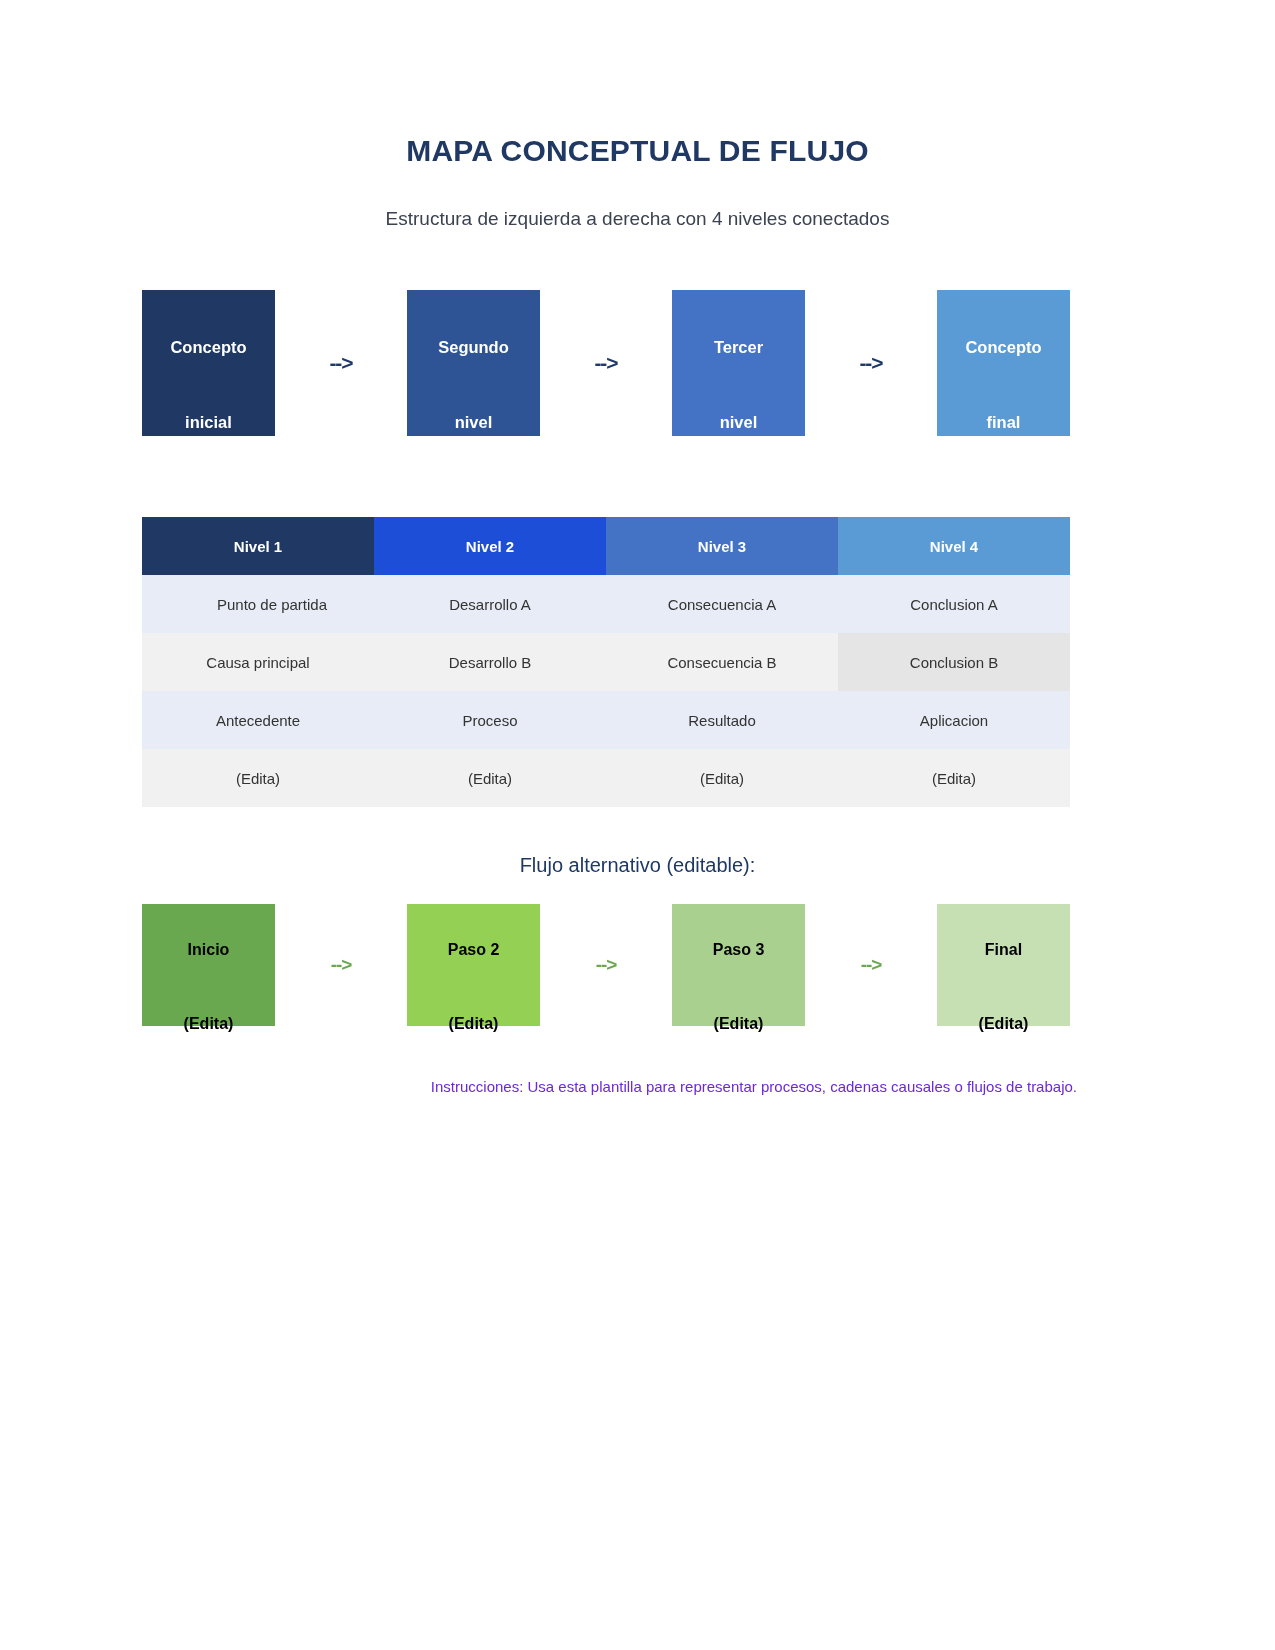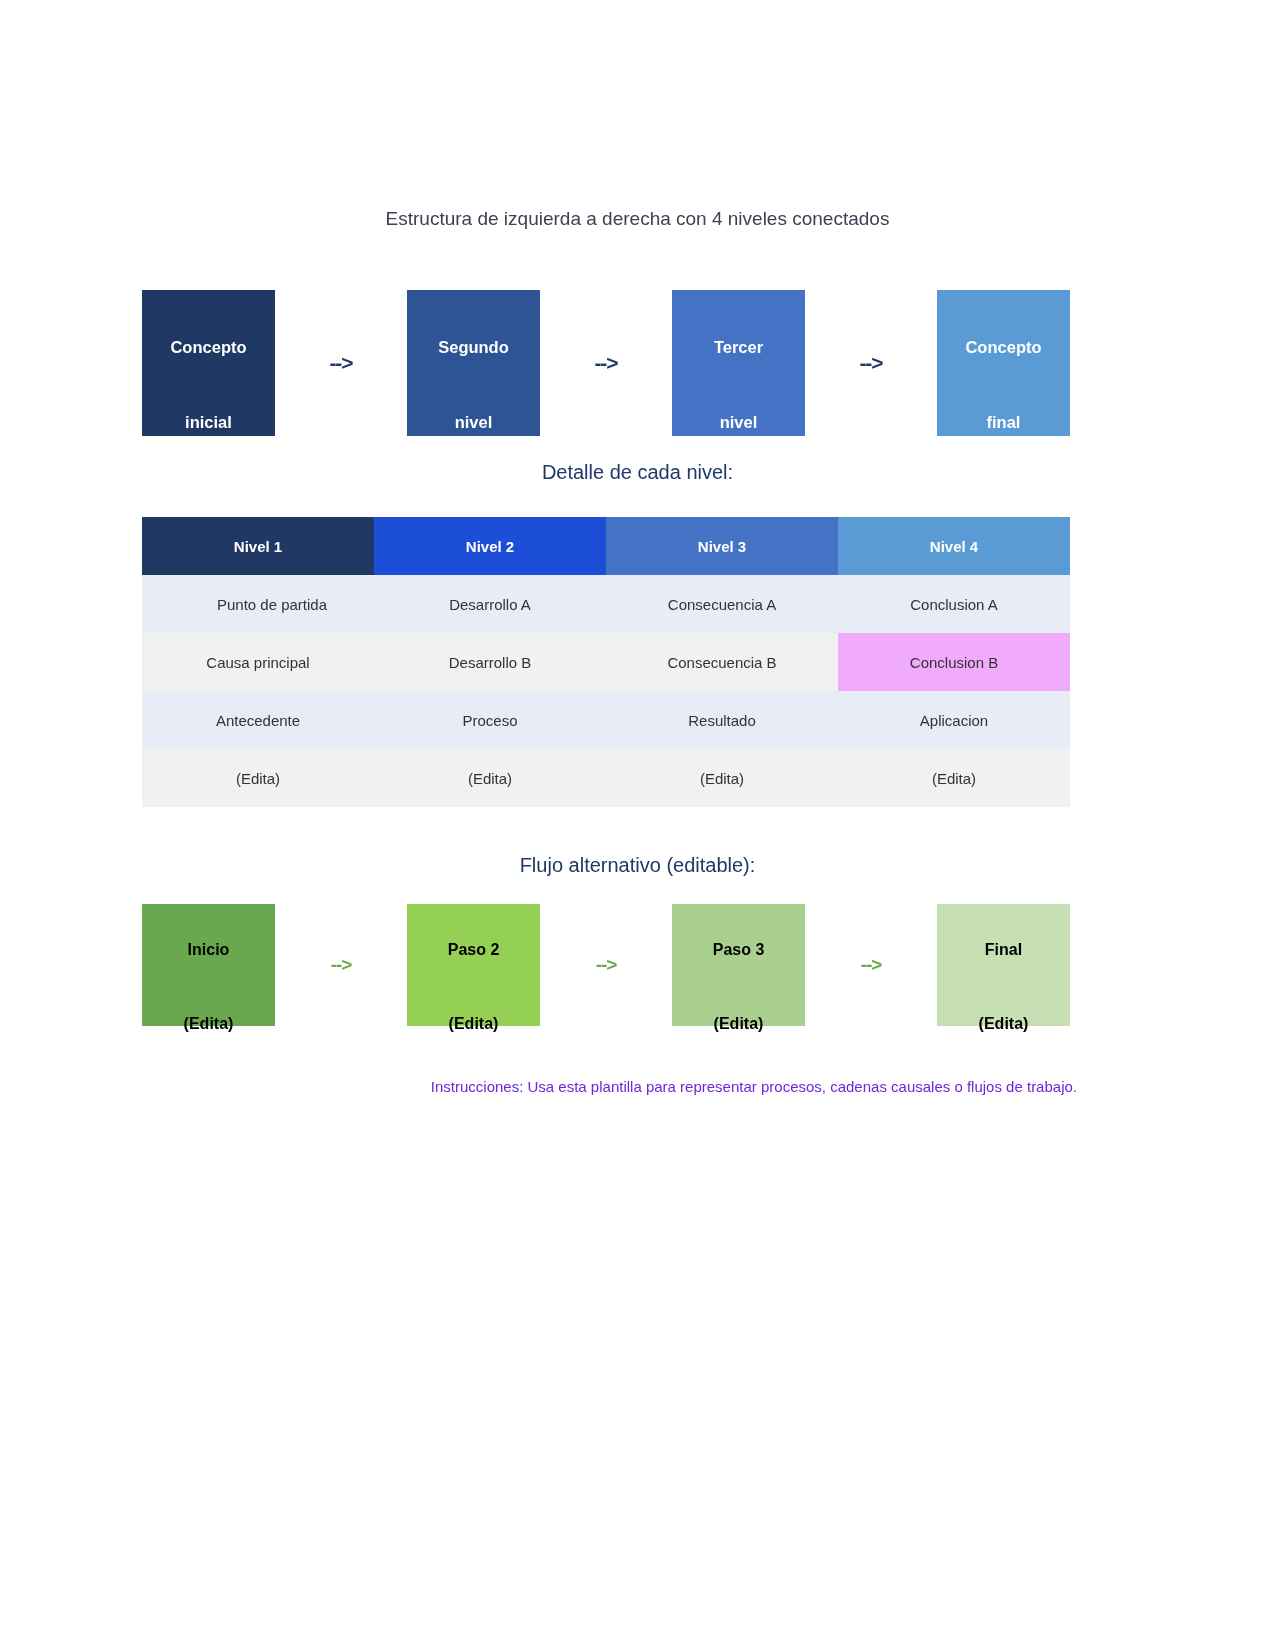--- a/index.html
+++ b/index.html
@@ -141,20 +141,21 @@
     text-align: right;
     font-size: 15px;
     color: #6d28d9;
   }
 </style>
 </head>
 <body>
 
 <div class="page">
 
+  <div class="title" style="color: rgb(31, 56, 100);">MAPA CONCEPTUAL DE FLUJO</div>
   <div class="subtitle">Estructura de izquierda a derecha con 4 niveles conectados</div>
 
   <div class="flow-row primary">
     <div class="node" style="background: rgb(31, 56, 100);">
       <span class="line">Concepto</span>
       <span class="line">inicial</span>
     </div>
     <div class="arrow-cell primary-arrow" style="color: rgb(31, 56, 100);">--&gt;</div>
     <div class="node" style="background: rgb(46, 84, 150);">
       <span class="line">Segundo</span>
@@ -165,21 +166,20 @@
       <span class="line">Tercer</span>
       <span class="line">nivel</span>
     </div>
     <div class="arrow-cell primary-arrow" style="color: rgb(31, 56, 100);">--&gt;</div>
     <div class="node" style="background: rgb(91, 155, 213);">
       <span class="line">Concepto</span>
       <span class="line">final</span>
     </div>
   </div>
 
-  <div class="section-label detail">Detalle de cada nivel:</div>
 
   <div class="table-wrap">
     <table class="detail">
       <thead>
         <tr>
           <th style="background: rgb(31, 56, 100);">Nivel 1</th>
           <th style="background: #1d4ed8;">Nivel 2</th>
           <th style="background: rgb(68, 114, 196);">Nivel 3</th>
           <th style="background: rgb(91, 155, 213);">Nivel 4</th>
         </tr>
@@ -188,21 +188,21 @@
         <tr class="odd">
           <td style="background: rgb(232, 236, 246); padding-left: 29px;">Punto de partida</td>
           <td style="background: rgb(232, 236, 246); margin-top: 48px;">Desarrollo A</td>
           <td style="background: rgb(232, 236, 246);">Consecuencia A</td>
           <td style="background: rgb(232, 236, 246);">Conclusion A</td>
         </tr>
         <tr class="even">
           <td style="background: rgb(241, 241, 241);">Causa principal</td>
           <td style="background: rgb(241, 241, 241);">Desarrollo B</td>
           <td style="background: rgb(241, 241, 241);">Consecuencia B</td>
-          <td style="background: #f0abfc; text-align: center;">Conclusion B</td>
+          <td style="background: #e5e5e5; text-align: center;">Conclusion B</td>
         </tr>
         <tr class="odd">
           <td style="background: rgb(232, 236, 246);">Antecedente</td>
           <td style="background: rgb(232, 236, 246);">Proceso</td>
           <td style="background: rgb(232, 236, 246);">Resultado</td>
           <td style="background: rgb(232, 236, 246);">Aplicacion</td>
         </tr>
         <tr class="even">
           <td style="background: rgb(241, 241, 241);">(Edita)</td>
           <td style="background: rgb(241, 241, 241);">(Edita)</td>

